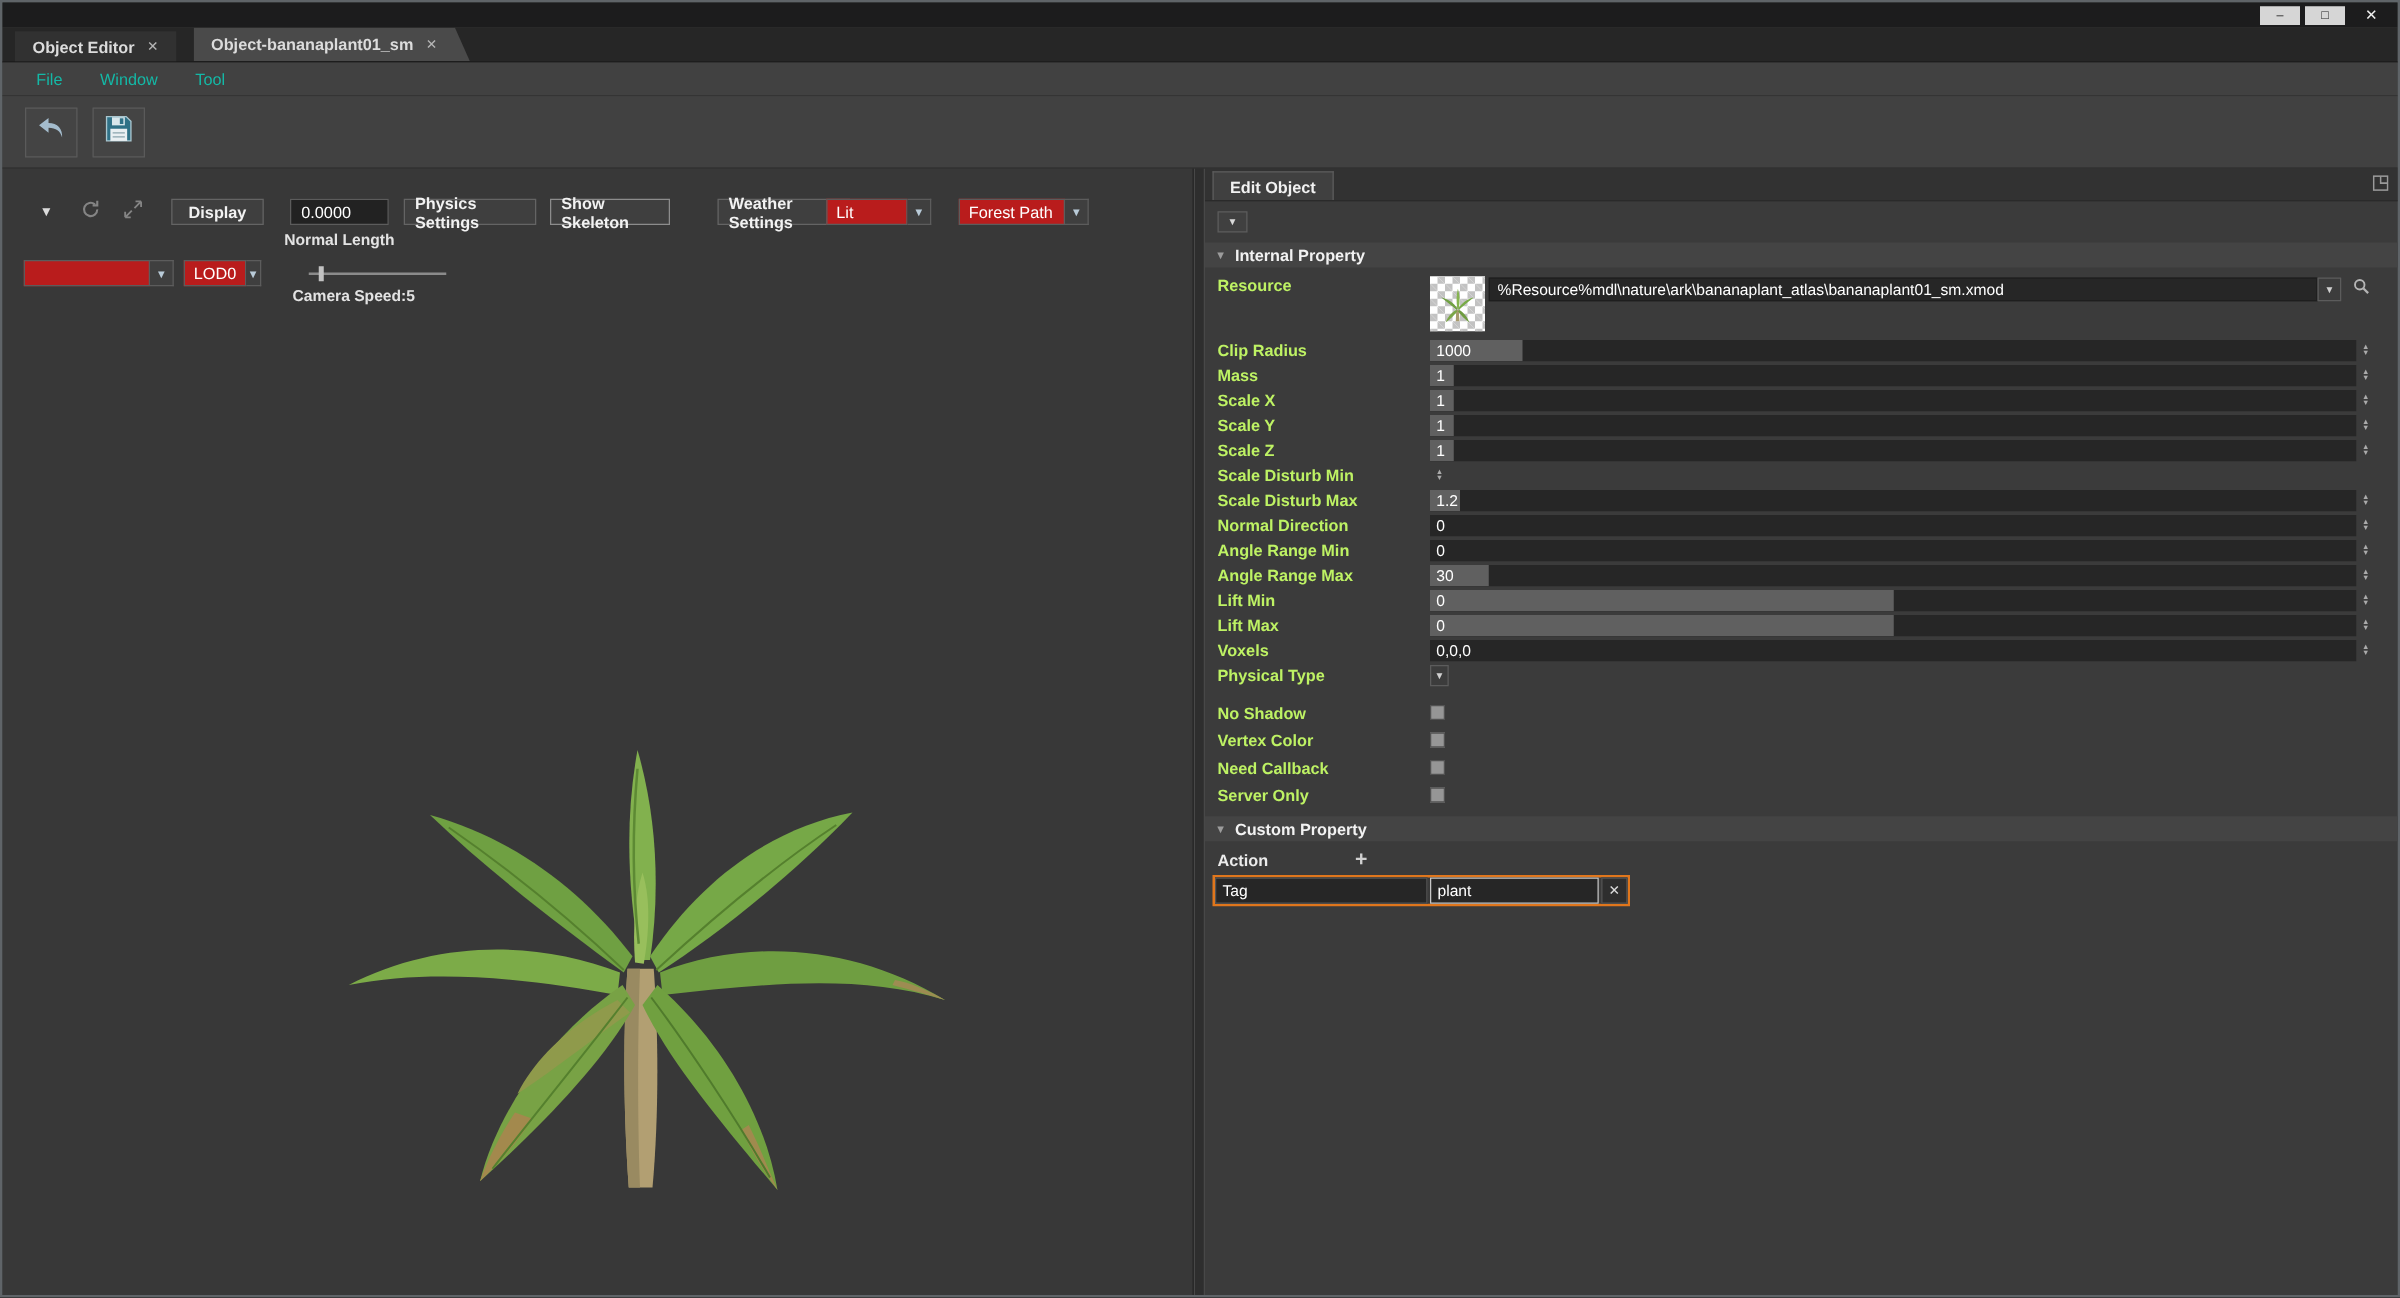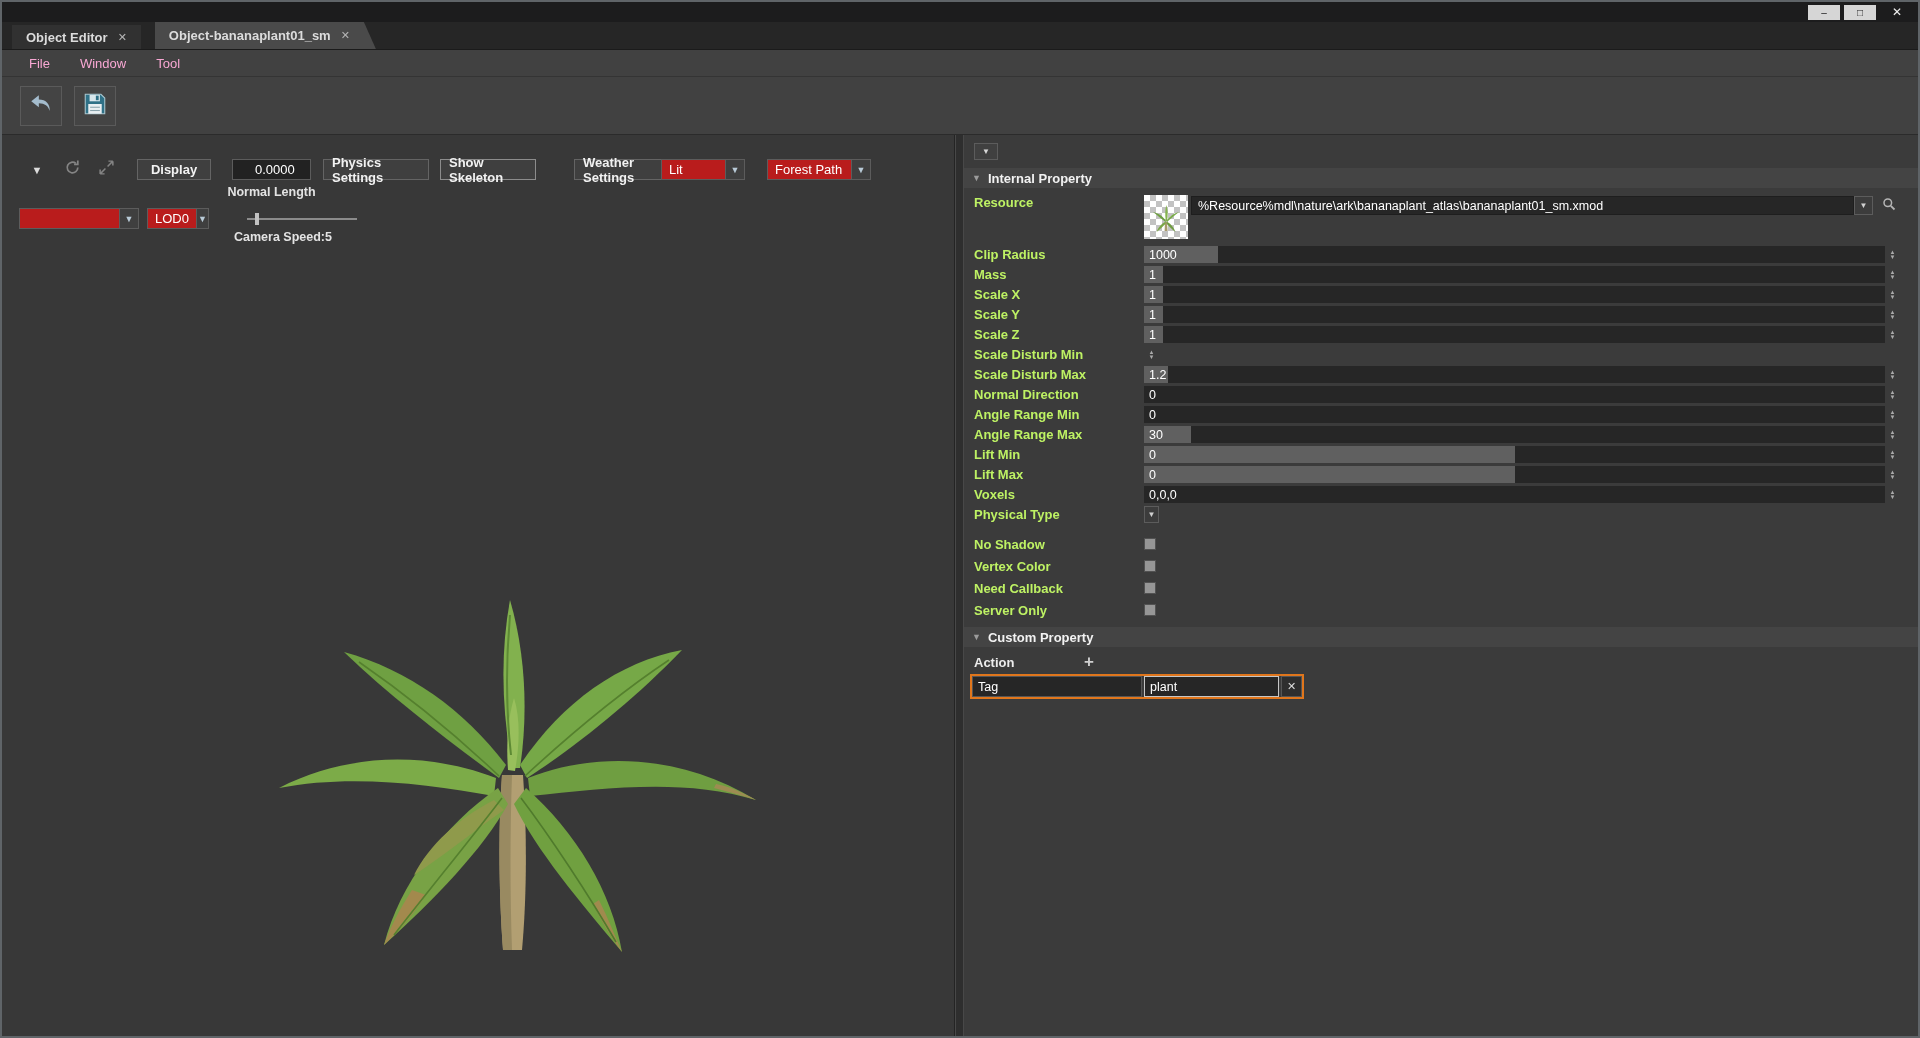--- a/index.html
+++ b/index.html
@@ -21,42 +21,42 @@
   .tab { display:flex; align-items:center; gap:10px; font-size:13px; font-weight:bold;
          color:#dcdcdc; padding:0 14px; }
   .tab.inactive { height:24px; background:#313131; }
   .tab.active { height:27px; background:#4a4a4a; padding-right:26px; margin-left:14px;
                 clip-path:polygon(0 0, calc(100% - 12px) 0, 100% 100%, 0 100%); }
   .tab .x { font-size:11px; color:#b5b5b5; font-weight:normal; }
 
   
   .menubar { height:27px; background:#414141; display:flex; align-items:center;
              padding-left:12px; border-bottom:1px solid #343434; flex:none; }
-  .menu-item { padding:0 15px; font-size:13px; color:#f9a8d4; }
+  .menu-item { padding:0 15px; font-size:13px; color:#14b8a6; }
 
   
   .toolbar { height:58px; background:#414141; display:flex; align-items:center;
              gap:12px; padding-left:18px; border-bottom:1px solid #2b2b2b; flex:none; }
   .toolbtn { width:42px; height:40px; background:#444444; border:1px solid #5a5a5a;
              display:flex; align-items:center; justify-content:center; }
 
   
   .main { flex:1; display:flex; min-height:0; }
   .viewport { position:relative; width:953px; flex:none; background:#383838;
               border-right:1px solid #242424; overflow:hidden; }
   .splitter { width:9px; flex:none; background:#2e2e2e; border-left:1px solid #484848;
               border-right:1px solid #484848; }
   .panel { flex:1; background:#3b3b3b; display:flex; flex-direction:column; min-width:0; }
 
   
   .vp-btn { position:absolute; height:21px; background:#3f3f3f; border:1px solid #646464;
             color:#f2f2f2; font-size:13px; font-weight:bold; display:flex;
             align-items:center; justify-content:center; padding:0 8px; }
   .vp-input { position:absolute; height:21px; background:#222; border:1px solid #5c5c5c;
-              color:#fff; font-size:13px; display:flex; align-items:center; padding:0 22px; }
+              color:#fff; font-size:13px; display:flex; align-items:center; padding:0 8px; }
   .vp-dd { position:absolute; height:21px; display:flex; }
   .vp-dd .fieldtxt { background:#b91c1c; border:1px solid #5c5c5c; color:#fff; font-size:13px;
               display:flex; align-items:center; padding:0 7px; }
   .vp-dd .arrowbtn { width:19px; background:#3f3f3f; border:1px solid #5c5c5c; border-left:none;
               color:#b9cbd8; font-size:9px; display:flex; align-items:center; justify-content:center; }
   .vp-label { position:absolute; color:#e3e3e3; font-size:12.5px; font-weight:bold; text-align:center; }
   .vp-iconbtn { position:absolute; height:21px; display:flex; align-items:center; justify-content:center; }
   .slider-track { position:absolute; height:2px; background:#8b8b8b; }
   .slider-handle { position:absolute; width:4px; height:12px; background:#c2c2c2; }
 
@@ -255,20 +255,33 @@
           <path d="M258 238 C230 275 185 330 150 375" stroke="#55802e" stroke-width="1.6" fill="none"></path>
           <path d="M277 238 C305 275 345 335 372 382" stroke="#507b2c" stroke-width="1.6" fill="none"></path>
         </svg>
       </div>
     </div>
 
     <div class="splitter"></div>
 
     <div class="panel">
 
+      <div class="panel-header">
+        <div class="panel-tab">
+          <span>Edit Object</span>
+        </div>
+        <div class="pin">
+          <span>
+            <svg width="13" height="13" viewBox="0 0 14 14">
+              <rect x="1" y="1" width="12" height="12" fill="none" stroke="#9a9a9a" stroke-width="1.3"></rect>
+              <path d="M7 1.5 V7 H13" fill="none" stroke="#9a9a9a" stroke-width="1.3"></path>
+            </svg>
+          </span>
+        </div>
+      </div>
 
       <div class="obj-dd">
         <span>▼</span>
       </div>
 
       <div class="section-header">
         <span class="tri">▼</span>
         <span>Internal Property</span>
       </div>
 

